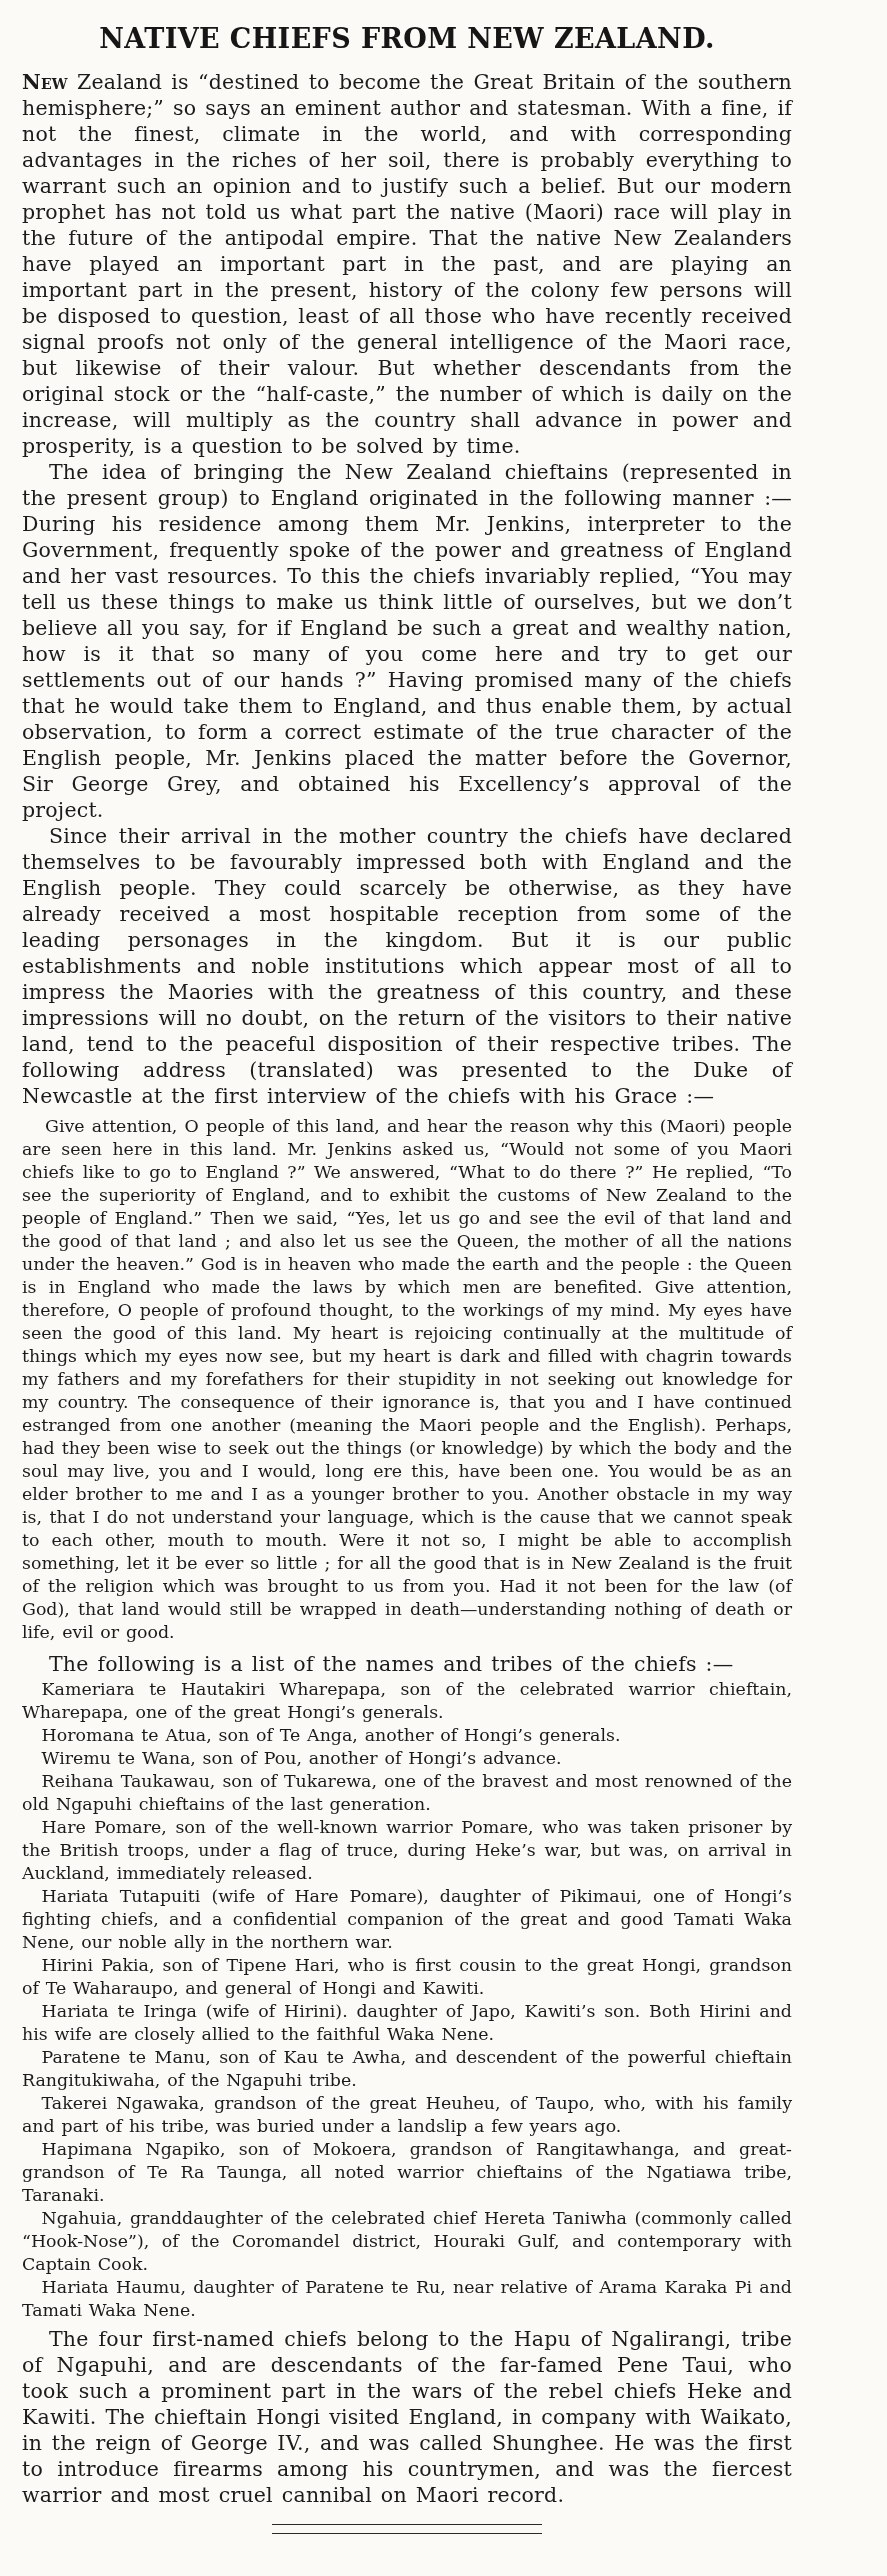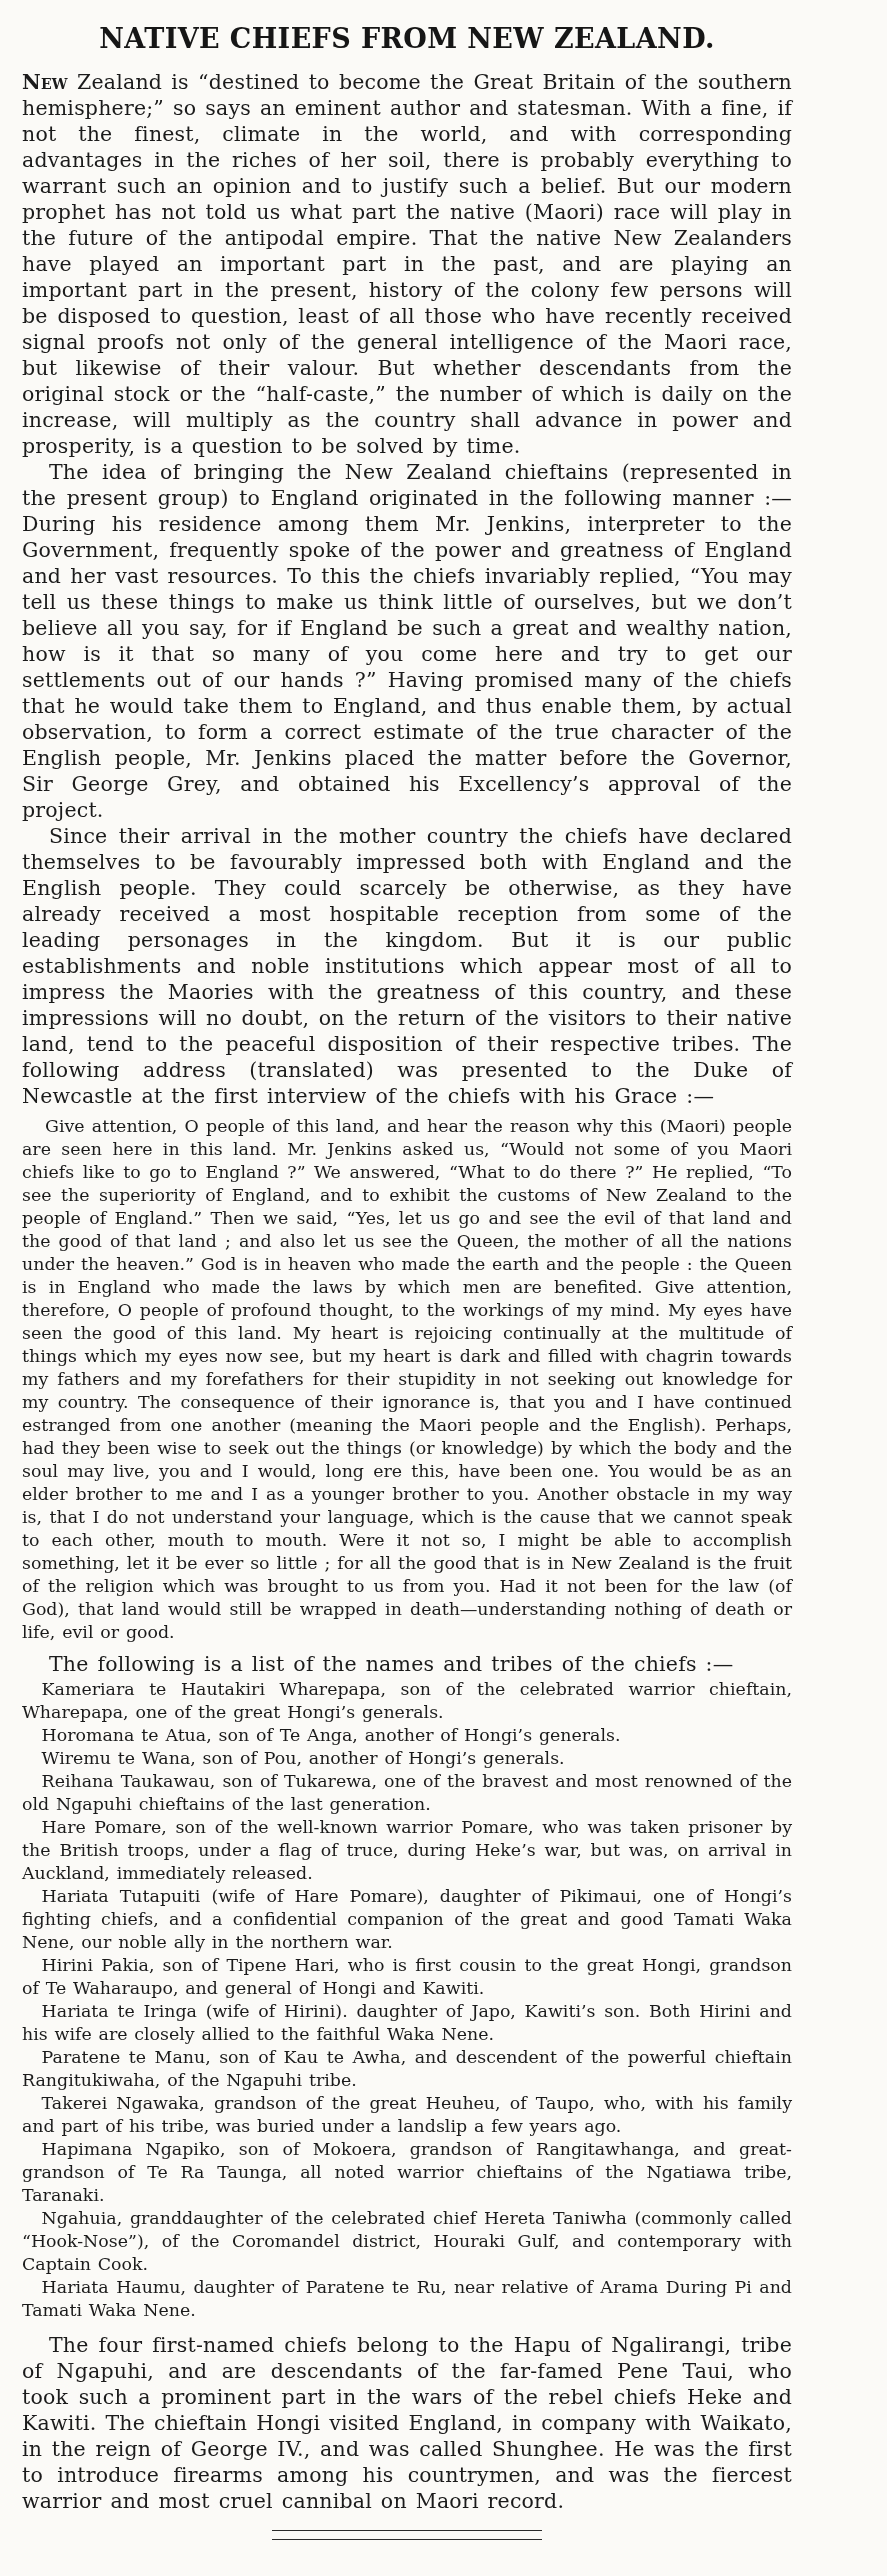--- a/index.html
+++ b/index.html
@@ -42,21 +42,21 @@
     line-height: 23px;
     text-align: justify;
     word-spacing: 1.3px;
   }
   .address {
     margin: 6.2px 0 6.2px 0;
     text-indent: 23px;
   }
   .chiefs { margin: 1.8px 0 0 0; }
   .chief { text-indent: 19.6px; }
-  .closing { margin-top: 10px; }
+  .closing { margin-top: 4px; }
   .end-rule {
     width: 270px;
     height: 7.1px;
     margin: 16px auto 12.5px auto;
     border-top: 1.8px solid #2a2a2a;
     border-bottom: 1.8px solid #2a2a2a;
   }
 </style>
 </head>
 <body>
@@ -75,31 +75,31 @@
   <p class="body indent">Since their arrival in the mother country the chiefs have declared themselves to be favourably impressed both with England and the English people.  They could scarcely be otherwise, as they have already received a most hospitable reception from some of the leading personages in the kingdom.  But it is our public establishments and noble institutions which appear most of all to impress the Maories with the greatness of this country, and these impressions will no doubt, on the return of the visitors to their native land, tend to the peaceful disposition of their respective tribes.  The following address (translated) was presented to the Duke of Newcastle at the first interview of the chiefs with his Grace :—</p>
 
   <p class="small address">Give attention, O people of this land, and hear the reason why this (Maori) people are seen here in this land.  Mr. Jenkins asked us, “Would not some of you Maori chiefs like to go to England ?”  We answered, “What to do there ?”  He replied, “To see the superiority of England, and to exhibit the customs of New Zealand to the people of England.”  Then we said, “Yes, let us go and see the evil of that land and the good of that land ; and also let us see the Queen, the mother of all the nations under the heaven.”  God is in heaven who made the earth and the people : the Queen is in England who made the laws by which men are benefited.  Give attention, therefore, O people of profound thought, to the workings of my mind.  My eyes have seen the good of this land.  My heart is rejoicing continually at the multitude of things which my eyes now see, but my heart is dark and filled with chagrin towards my fathers and my forefathers for their stupidity in not seeking out knowledge for my country.  The consequence of their ignorance is, that you and I have continued estranged from one another (meaning the Maori people and the English).  Perhaps, had they been wise to seek out the things (or knowledge) by which the body and the soul may live, you and I would, long ere this, have been one.  You would be as an elder brother to me and I as a younger brother to you.  Another obstacle in my way is, that I do not understand your language, which is the cause that we cannot speak to each other, mouth to mouth.  Were it not so, I might be able to accomplish something, let it be ever so little ; for all the good that is in New Zealand is the fruit of the religion which was brought to us from you.  Had it not been for the law (of God), that land would still be wrapped in death—understanding nothing of death or life, evil or good.</p>
 
   <p class="body indent">The following is a list of the names and tribes of the chiefs :—</p>
 
   <div class="chiefs">
 
   <p class="small chief">Kameriara te Hautakiri Wharepapa, son of the celebrated warrior chieftain, Wharepapa, one of the great Hongi’s generals.</p>
       <p class="small chief">Horomana te Atua, son of Te Anga, another of Hongi’s generals.</p>
-      <p class="small chief">Wiremu te Wana, son of Pou, another of Hongi’s generals.</p>
+      <p class="small chief">Wiremu te Wana, son of Pou, another of Hongi’s advance.</p>
       <p class="small chief">Reihana Taukawau, son of Tukarewa, one of the bravest and most renowned of the old Ngapuhi chieftains of the last generation.</p>
       <p class="small chief">Hare Pomare, son of the well-known warrior Pomare, who was taken prisoner by the British troops, under a flag of truce, during Heke’s war, but was, on arrival in Auckland, immediately released.</p>
       <p class="small chief">Hariata Tutapuiti (wife of Hare Pomare), daughter of Pikimaui, one of Hongi’s fighting chiefs, and a confidential companion of the great and good Tamati Waka Nene, our noble ally in the northern war.</p>
       <p class="small chief">Hirini Pakia, son of Tipene Hari, who is first cousin to the great Hongi, grandson of Te Waharaupo, and general of Hongi and Kawiti.</p>
       <p class="small chief">Hariata te Iringa (wife of Hirini). daughter of Japo, Kawiti’s son.  Both Hirini and his wife are closely allied to the faithful Waka Nene.</p>
       <p class="small chief">Paratene te Manu, son of Kau te Awha, and descendent of the powerful chieftain Rangitukiwaha, of the Ngapuhi tribe.</p>
       <p class="small chief">Takerei Ngawaka, grandson of the great Heuheu, of Taupo, who, with his family and part of his tribe, was buried under a landslip a few years ago.</p>
       <p class="small chief">Hapimana Ngapiko, son of Mokoera, grandson of Rangitawhanga, and great-grandson of Te Ra Taunga, all noted warrior chieftains of the Ngatiawa tribe, Taranaki.</p>
       <p class="small chief">Ngahuia, granddaughter of the celebrated chief Hereta Taniwha (commonly called “Hook-Nose”), of the Coromandel district, Houraki Gulf, and contemporary with Captain Cook.</p>
-      <p class="small chief">Hariata Haumu, daughter of Paratene te Ru, near relative of Arama During Pi and Tamati Waka Nene.</p>
+      <p class="small chief">Hariata Haumu, daughter of Paratene te Ru, near relative of Arama Karaka Pi and Tamati Waka Nene.</p>
     </div>
 
   <p class="body indent closing">The four first-named chiefs belong to the Hapu of Ngalirangi, tribe of Ngapuhi, and are descendants of the far-famed Pene Taui, who took such a prominent part in the wars of the rebel chiefs Heke and Kawiti.  The chieftain Hongi visited England, in company with Waikato, in the reign of George IV., and was called Shunghee.  He was the first to introduce firearms among his countrymen, and was the fiercest warrior and most cruel cannibal on Maori record.</p>
 
   <div class="end-rule"></div>
 
 </div>
 
 
 </body></html>

